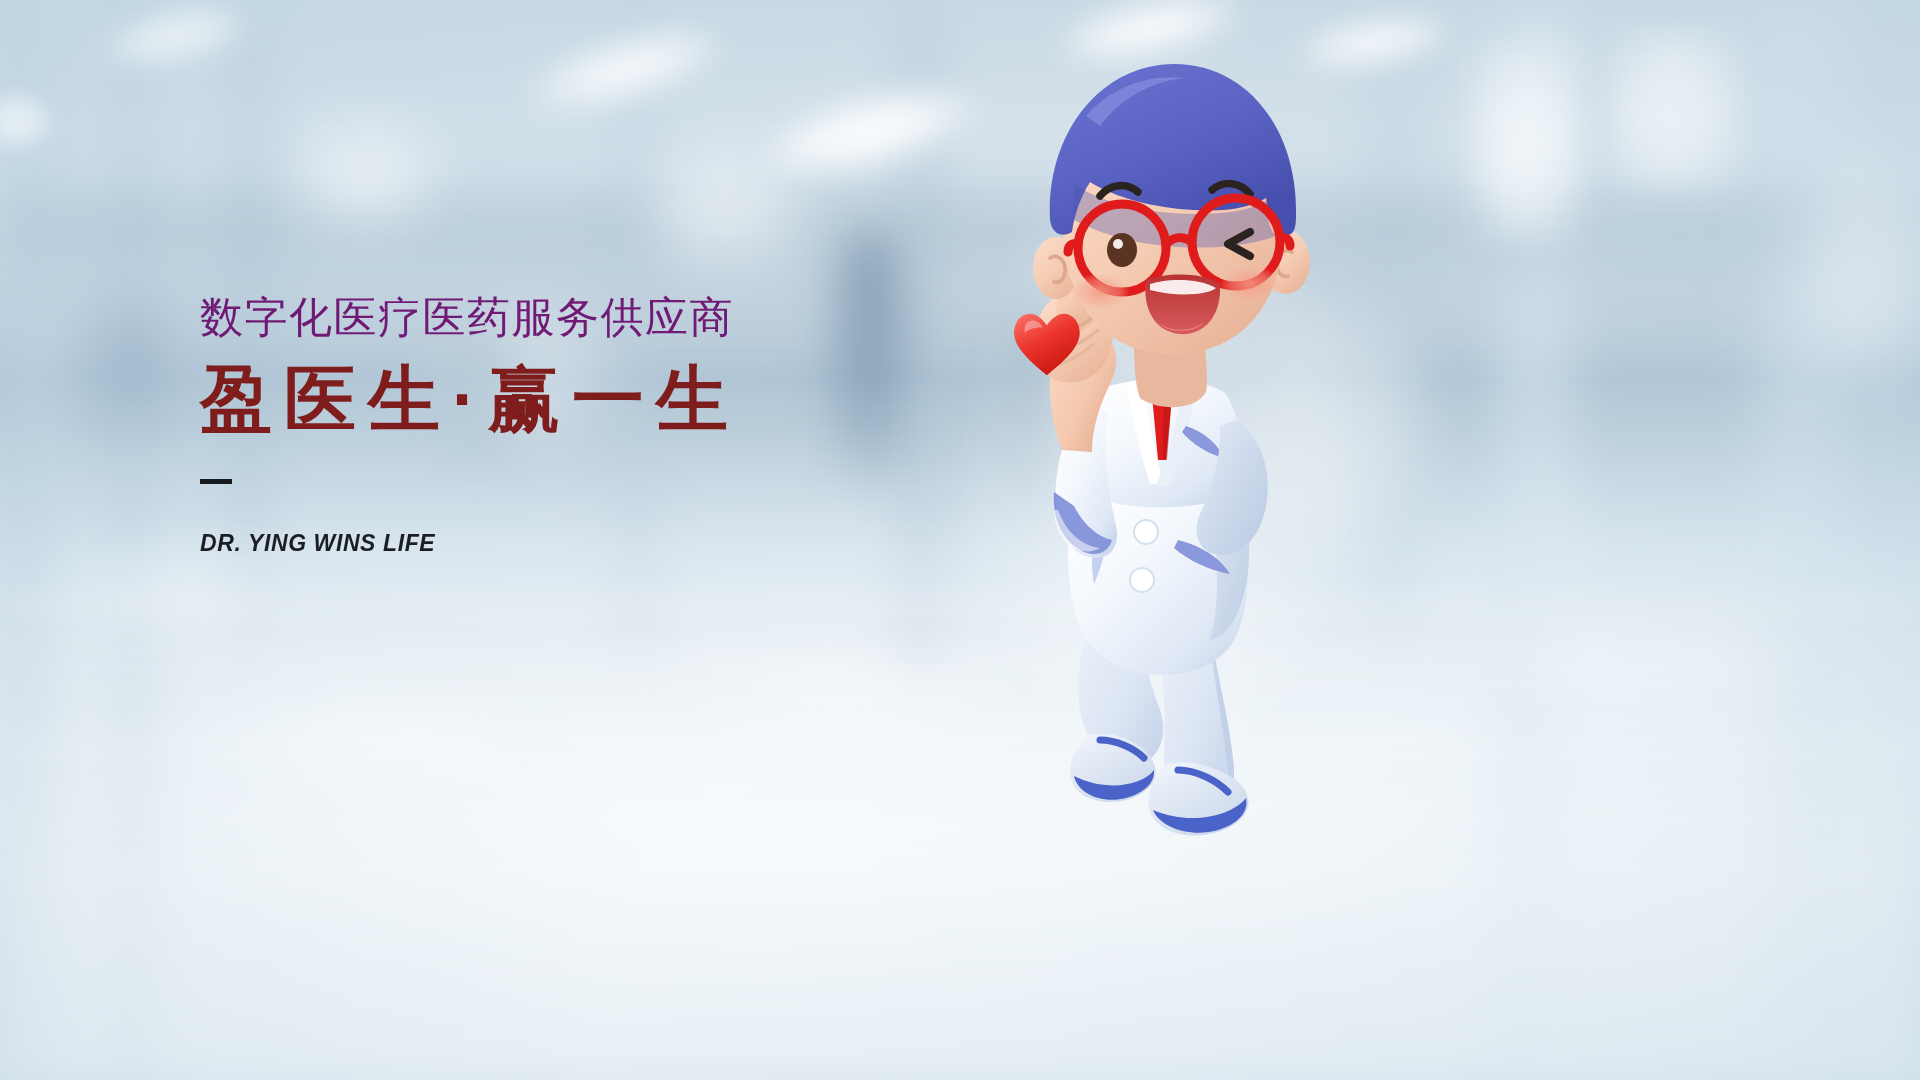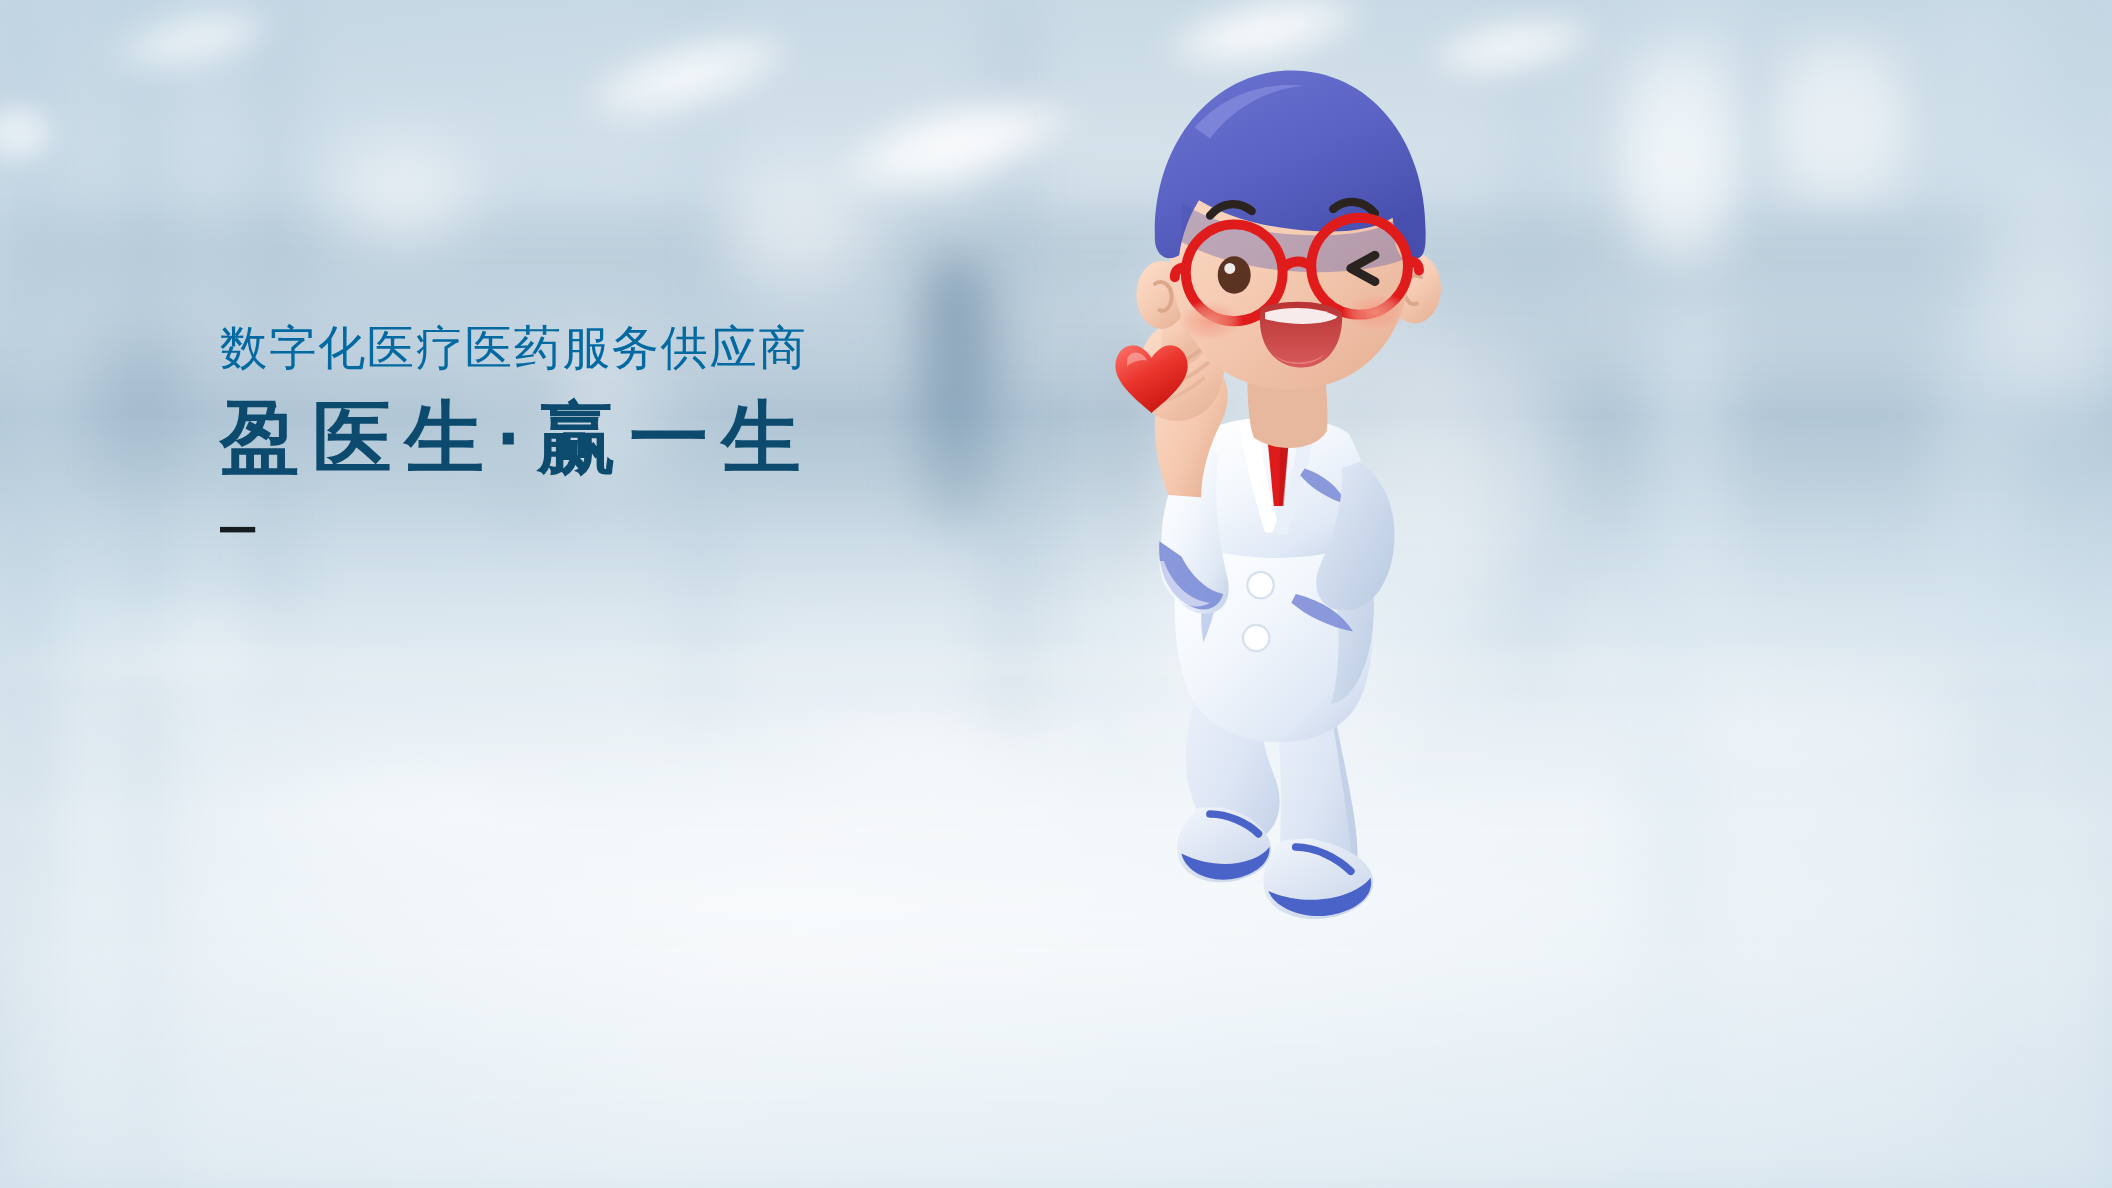--- a/index.html
+++ b/index.html
@@ -92,30 +92,30 @@
   
   .copy {
     position:absolute;
     left:200px;
     top:296px;
     z-index:40;
   }
   .subtitle {
     font-size:43px;
     line-height:1;
-    color:#0369a1;
+    color:#701a75;
     letter-spacing:1.5px;
     font-weight:400;
     white-space:nowrap;
   }
   .headline {
     margin-top:24px;
     font-size:72px;
     line-height:1;
-    color:#0c4a6e;
+    color:#7f1d1d;
     font-weight:700;
     letter-spacing:12px;
     white-space:nowrap;
   }
   .divider {
     margin-top:44px;
     width:32px;
     height:5px;
     background:#161b20;
   }
@@ -214,20 +214,21 @@
   <div class="vignette"></div>
 
   <div class="copy">
     <div class="subtitle">数字化医疗医药服务供应商</div>
 
     <div class="headline">盈医生·赢一生</div>
 
     <div class="divider"></div>
 
     <div class="en-block">
+      <div>DR. YING WINS LIFE</div>
     </div>
   </div>
 
   <div class="mascot">
     <svg viewBox="0 0 420 810" xmlns="http://www.w3.org/2000/svg">
       <defs>
         <linearGradient id="gHair" x1="0" y1="0" x2="0.6" y2="1">
           <stop offset="0%" stop-color="#6b73d2"></stop>
           <stop offset="55%" stop-color="#5a62c3"></stop>
           <stop offset="100%" stop-color="#474fae"></stop>

